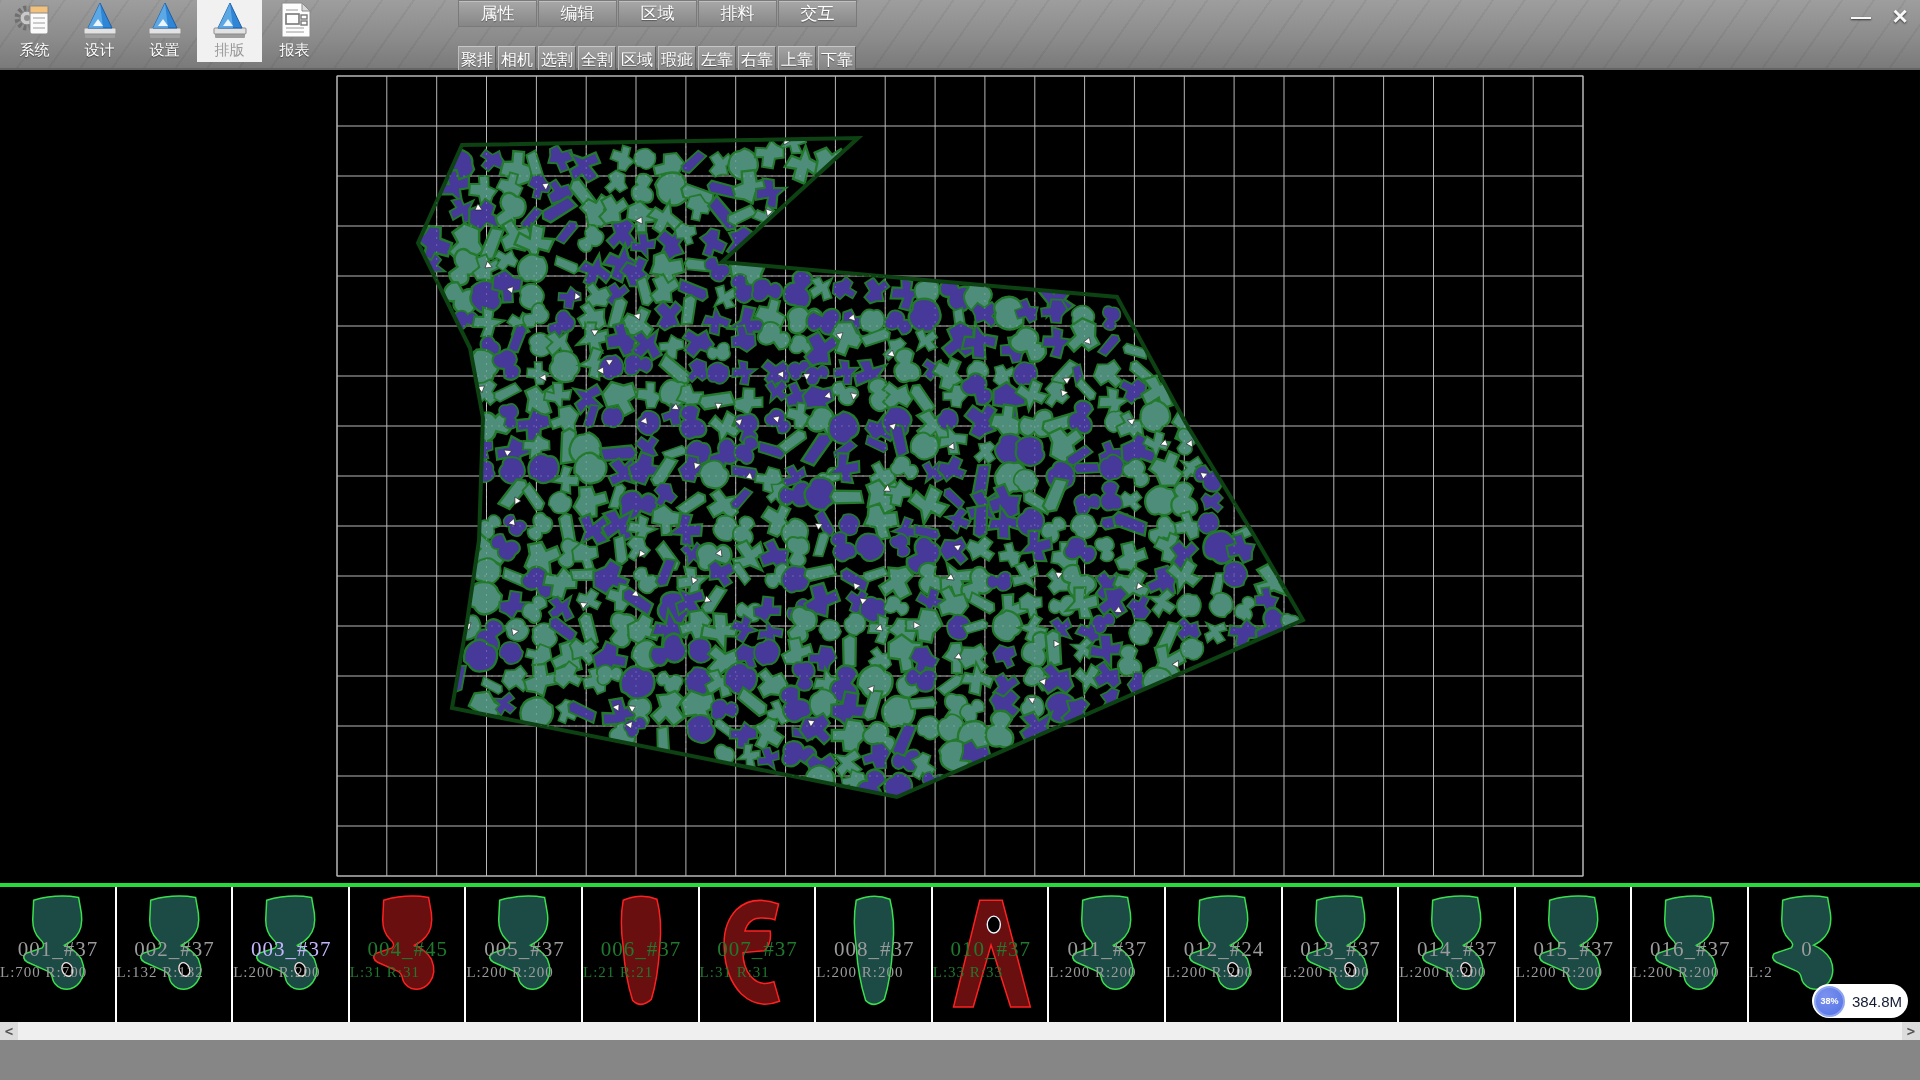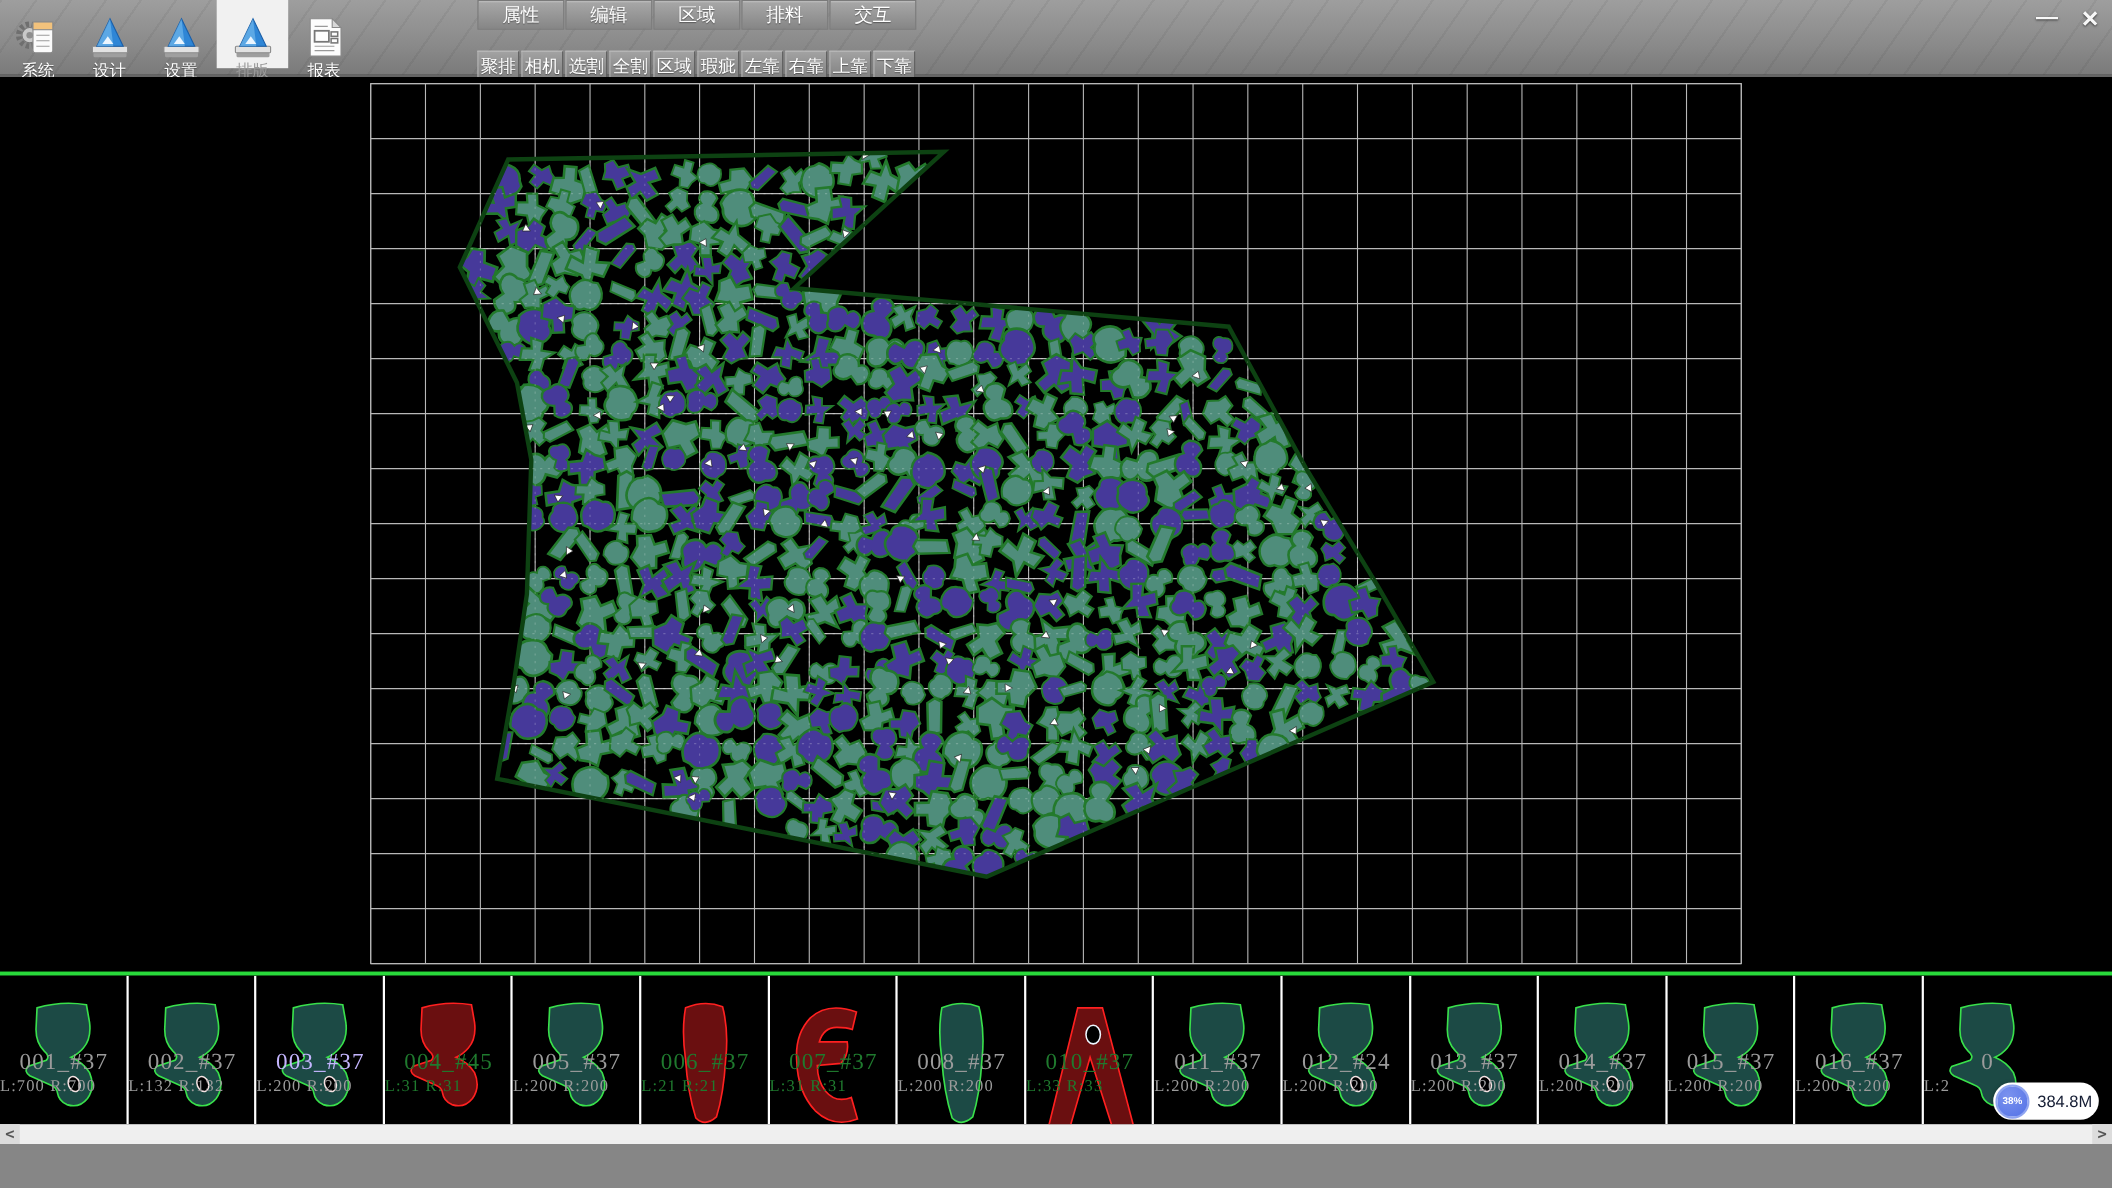--- a/index.html
+++ b/index.html
@@ -10,27 +10,27 @@
   
   header.toolbar {
     position:relative; width:1920px; height:70px;
     background:linear-gradient(#9e9e9e, #8a8a8a 60%, #7a7a7a);
     border-bottom:2px solid #656565;
   }
   .hatch { position:absolute; inset:0;
     background:repeating-linear-gradient(125deg, rgba(0,0,0,.05) 0 2px, transparent 2px 26px); }
   .big-buttons { position:absolute; left:2px; top:0; height:62px; display:flex; }
   .big-btn { width:65px; height:62px; display:flex; flex-direction:column; align-items:center;
-    justify-content:flex-start; padding-top:14px; cursor:pointer; }
+    justify-content:flex-start; padding-top:0; cursor:pointer; }
   .big-btn.active { background:#f1f1f1; }
   .big-btn .icon { width:42px; height:40px; }
   .big-btn .lbl { font-size:15px; color:#ffffff; text-shadow:0 1px 1px rgba(0,0,0,.45); margin-top:1px; }
   .big-btn.active .lbl { color:#9a9a9a; text-shadow:none; }
 
-  .menu-area { position:absolute; left:423px; top:0;padding-left:11px; }
+  .menu-area { position:absolute; left:447px; top:0;padding-left:11px; }
   .tabs { display:flex; height:27px; }
   .tab { width:79px; height:27px; margin-right:1px; display:flex; align-items:center; justify-content:center;
     background:linear-gradient(#a8a8a8,#868686); border:1px solid #7a7a7a;
     box-shadow:inset 0 1px 0 #c0c0c0; color:#fff; font-size:17px;
     text-shadow:0 1px 1px rgba(0,0,0,.4); cursor:pointer; }
   .actions { display:flex; height:30px; margin-top:19px; }
   .abtn { width:38px; height:29px; margin-right:2px; display:flex; align-items:center; justify-content:center;
     background:linear-gradient(#a2a2a2,#7d7d7d);
     border-top:1px solid #c6c6c6; border-left:1px solid #bdbdbd;
     border-right:1px solid #5f5f5f; border-bottom:1px solid #585858;
@@ -44,21 +44,21 @@
   
   main.canvas { position:relative; width:1920px; height:813px; background:#000; }
   main.canvas svg { display:block; }
 
   
   .strip-border { width:1920px; height:4px; background:#29d93b; }
   .strip { width:1920px; height:135px; background:#000; display:flex; overflow:hidden; }
   .cell { position:relative; flex:0 0 116.6px; height:135px; border-right:2px solid #ffffff;
     overflow:hidden; cursor:pointer; }
   .cell.partial { flex:1 1 auto; border-right:none; }
-  .cell-inner { position:absolute; left:0; top:16px; width:116px; height:98px; }
+  .cell-inner { position:absolute; left:0; top:0; width:116px; height:98px; }
   .cell svg.piece { position:absolute; left:8px; top:2px; }
   .cell .pname { position:absolute; left:0; top:50px; width:116px; text-align:center;
     font-family:"Liberation Serif", serif; font-size:21px; letter-spacing:1px; z-index:2; }
   .cell .pmeta { position:absolute; left:0; bottom:4px; width:116px; text-align:left;
     font-family:"Liberation Serif", serif; font-size:15px; letter-spacing:1px; z-index:2; }
 
   
   .hscroll { width:1920px; height:18px; background:#efefef; display:flex; }
   .hs-btn { width:18px; height:18px; background:#dcdcdc; color:#555; font-weight:bold; font-size:14px;
     display:flex; align-items:center; justify-content:center; cursor:pointer;

